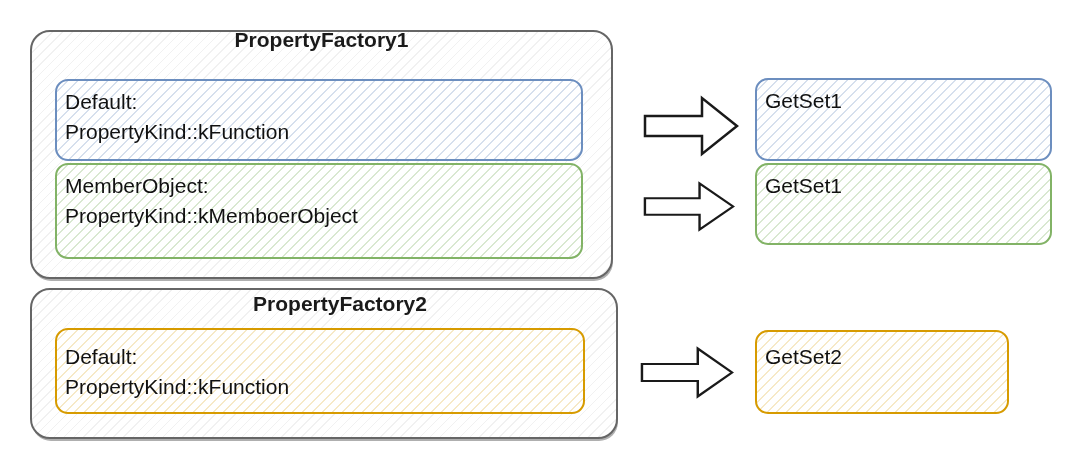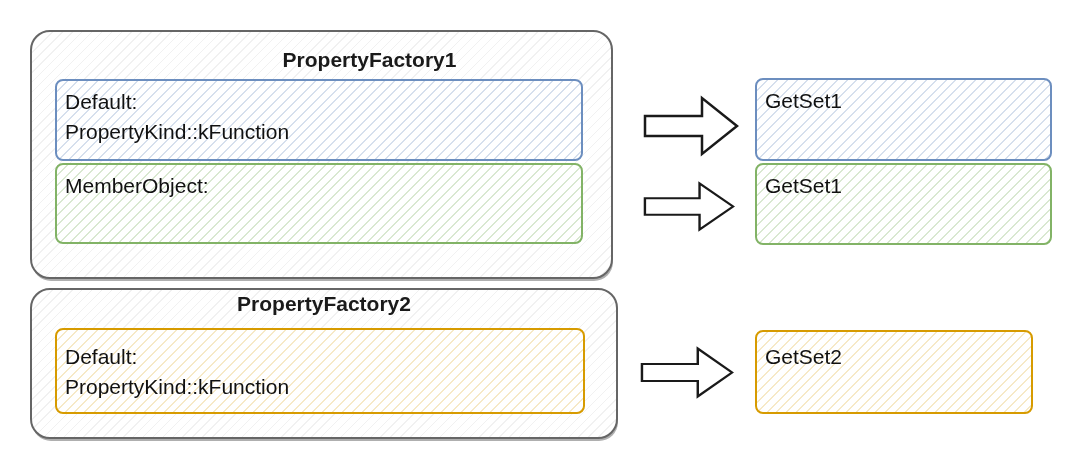--- a/index.html
+++ b/index.html
@@ -28,27 +28,27 @@
   #container1 { left: 30px; top: 30px;  width: 583px; height: 249px; }
   #container2 { left: 30px; top: 288px; width: 588px; height: 151px; }
 
   .container-title {
     position: absolute;
     text-align: center;
     font-weight: bold;
     font-size: 21px;
     color: #1a1a1a;
   }
-  #title1 { left: 30px; top: 48px;  width: 583px; margin-left: 48px; }
-  #title2 { left: 30px; top: 292px; width: 588px; }
+  #title1 { left: 30px; top: 28px;  width: 583px; }
+  #title2 { left: 46px; top: 292px; width: 588px; }
 
   
   .node {
     position: absolute;
-    border-radius: 8px;
+    border-radius: 13px;
     background-color: #ffffff;
     padding: 6px 8px 0 8px;
     font-size: 21px;
     line-height: 30px;
     white-space: nowrap;
     overflow: hidden;
   }
   .node.blue {
     border: 2px solid #6c8ebf;
     background-image: repeating-linear-gradient(135deg,
@@ -62,26 +62,26 @@
       transparent 1.4px, transparent 7px);
   }
   .node.orange {
     border: 2.5px solid #d79b00;
     background-image: repeating-linear-gradient(135deg,
       rgba(215,155,0,0.22) 0px, rgba(215,155,0,0.22) 1.4px,
       transparent 1.4px, transparent 7px);
   }
 
   #node-f1-default { left: 55px; top: 79px;  width: 528px; height: 82px; }
-  #node-f1-member  { left: 55px; top: 163px; width: 528px; height: 81px; }
+  #node-f1-member  { left: 55px; top: 163px; width: 528px; height: 96px; }
   #node-f2-default { left: 55px; top: 328px; width: 530px; height: 86px; padding-top: 12px; }
 
   #result-1 { left: 755px; top: 78px;  width: 297px; height: 83px; }
   #result-2 { left: 755px; top: 163px; width: 297px; height: 82px; }
-  #result-3 { left: 755px; top: 330px; width: 278px; height: 84px; padding-top: 10px; }
+  #result-3 { left: 755px; top: 330px; width: 254px; height: 84px; padding-top: 10px; }
 
   .arrow { position: absolute; }
   #arrow1 { left: 643px; top: 95px;  width: 96px; height: 62px; }
   #arrow2 { left: 643px; top: 181px; width: 92px; height: 51px; }
   #arrow3 { left: 640px; top: 346px; width: 94px; height: 53px; }
   .arrow svg { display: block; width: 100%; height: 100%; }
 </style>
 </head>
 <body>
 
@@ -90,20 +90,21 @@
   <div class="container" id="container1"></div>
   <div class="container-title" id="title1">PropertyFactory1</div>
 
   <div class="node blue" id="node-f1-default">
     <div>Default:</div>
     <div>PropertyKind::kFunction</div>
   </div>
 
   <div class="node green" id="node-f1-member">
     <div>MemberObject:</div>
+    <div>PropertyKind::kMemboerObject</div>
   </div>
 
   <div class="container" id="container2"></div>
   <div class="container-title" id="title2">PropertyFactory2</div>
 
   <div class="node orange" id="node-f2-default">
     <div>Default:</div>
     <div>PropertyKind::kFunction</div>
   </div>
 

